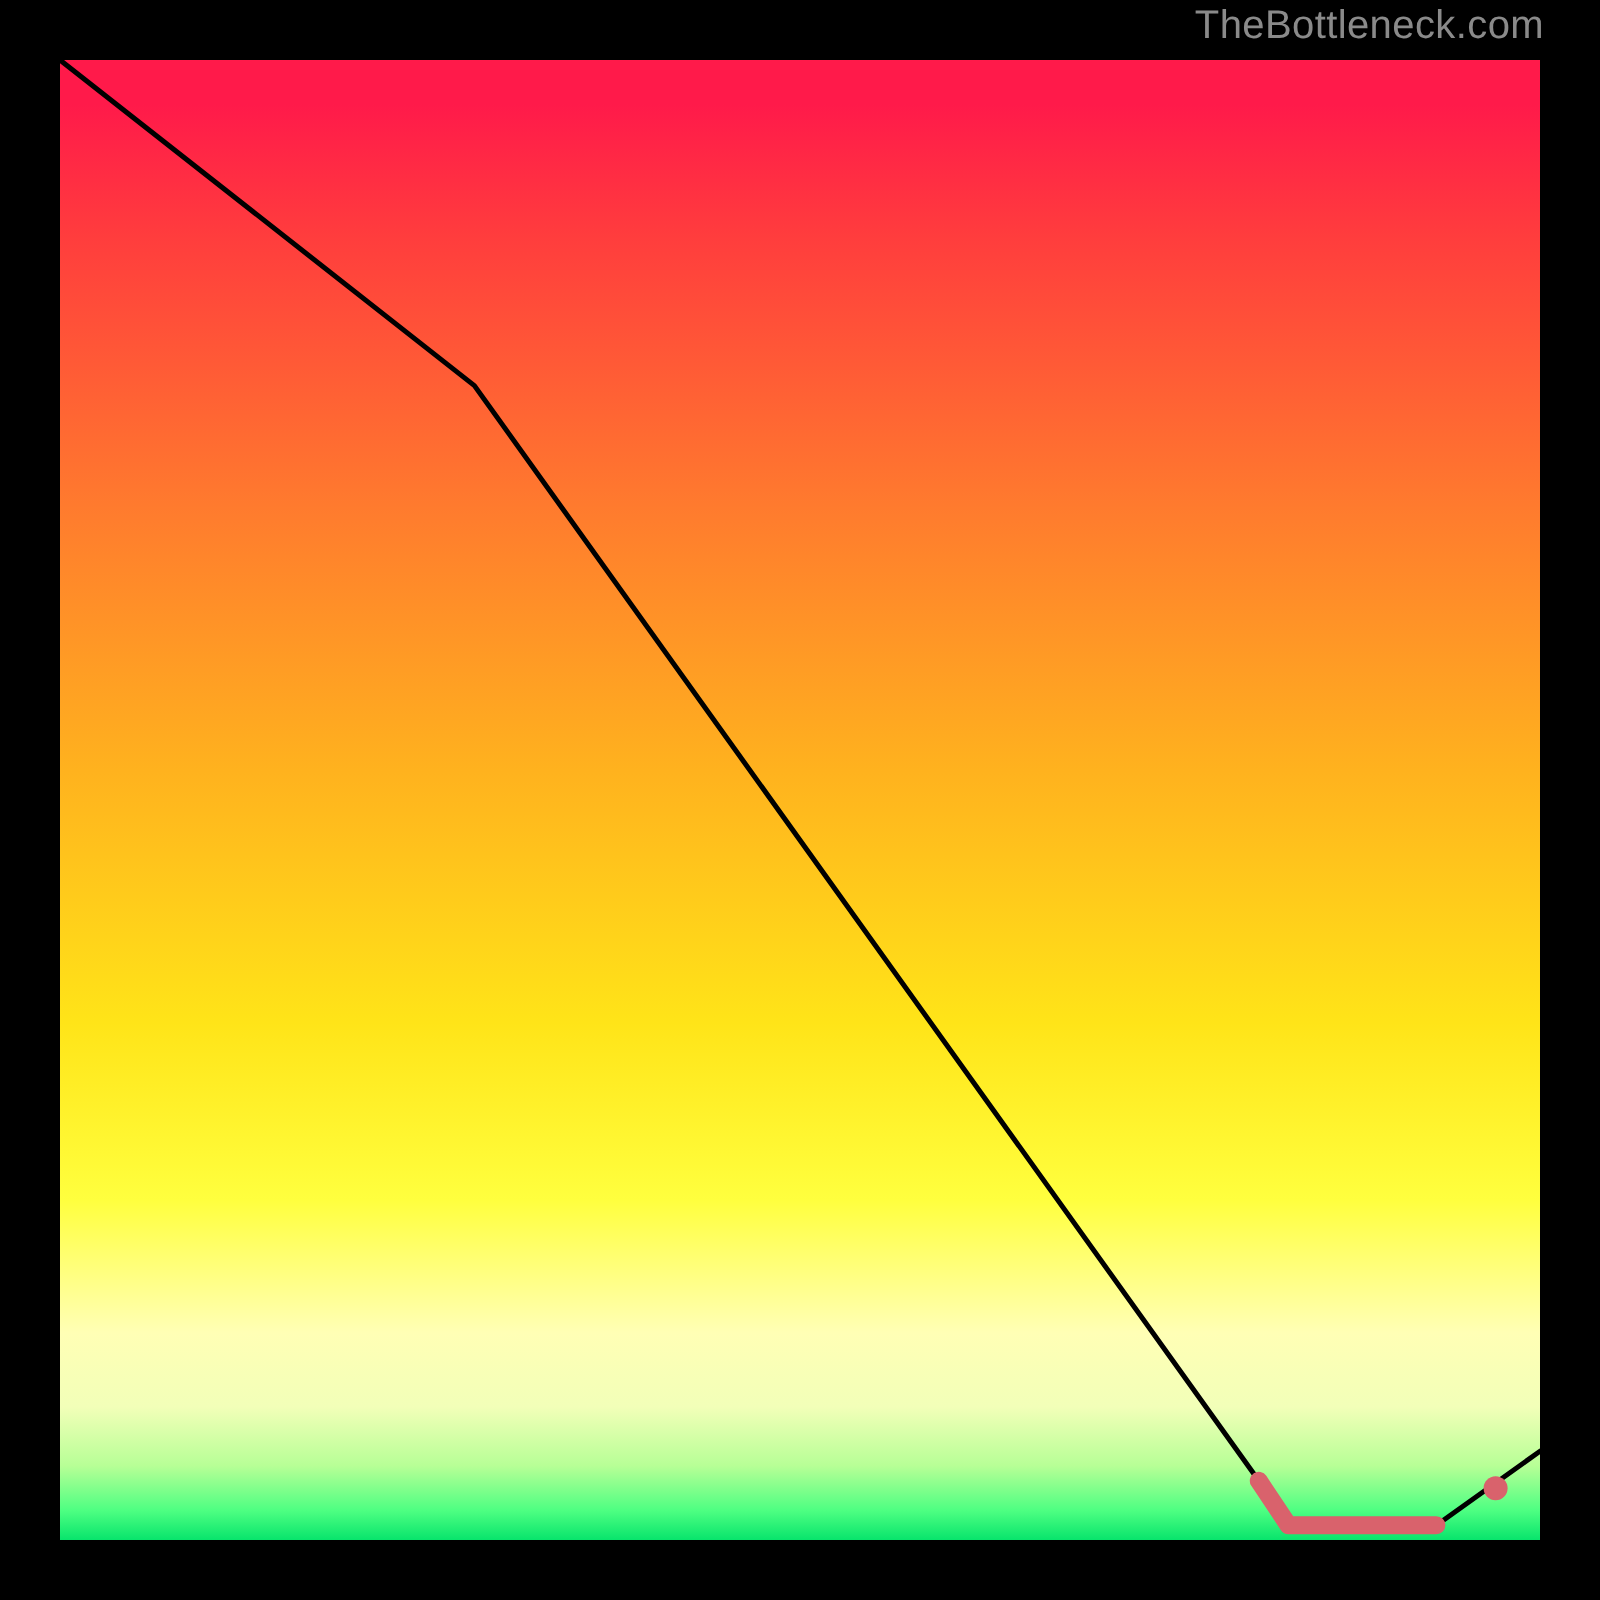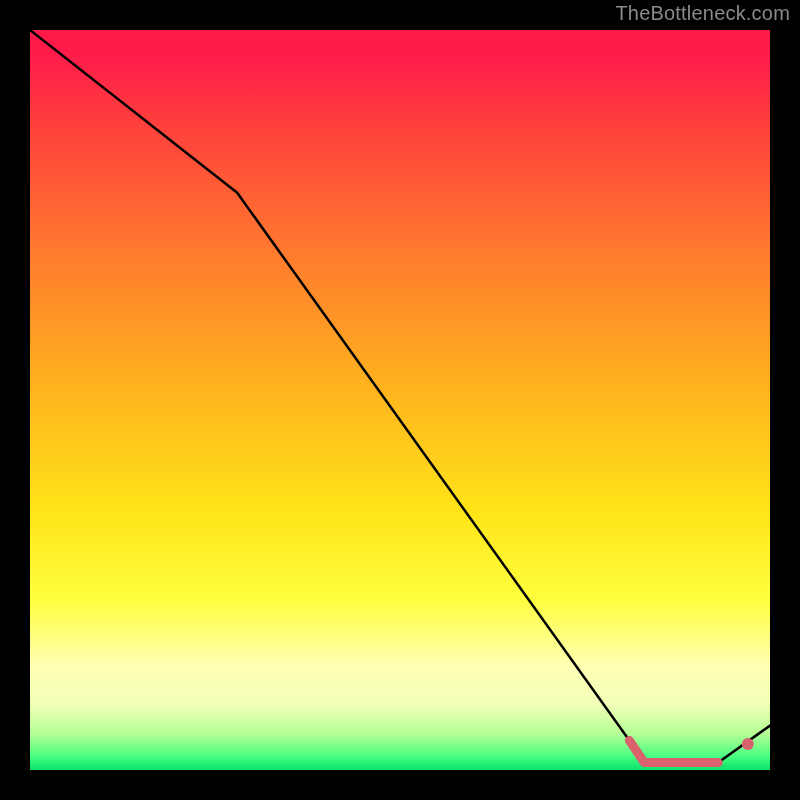--- a/index.html
+++ b/index.html
@@ -12,21 +12,21 @@
     overflow: hidden;
   }
   .wrap {
     position: relative;
     width: 800px;
     height: 800px;
   }
   .attribution {
     position: absolute;
     top: 2px;
-    right: 10px;
+    right: 28px;
     color: #8a8a8a;
     font-size: 20px;
     font-weight: 500;
     letter-spacing: 0.2px;
     z-index: 3;
   }
   .plot-area {
     position: absolute;
     left: 30px;
     top: 30px;

